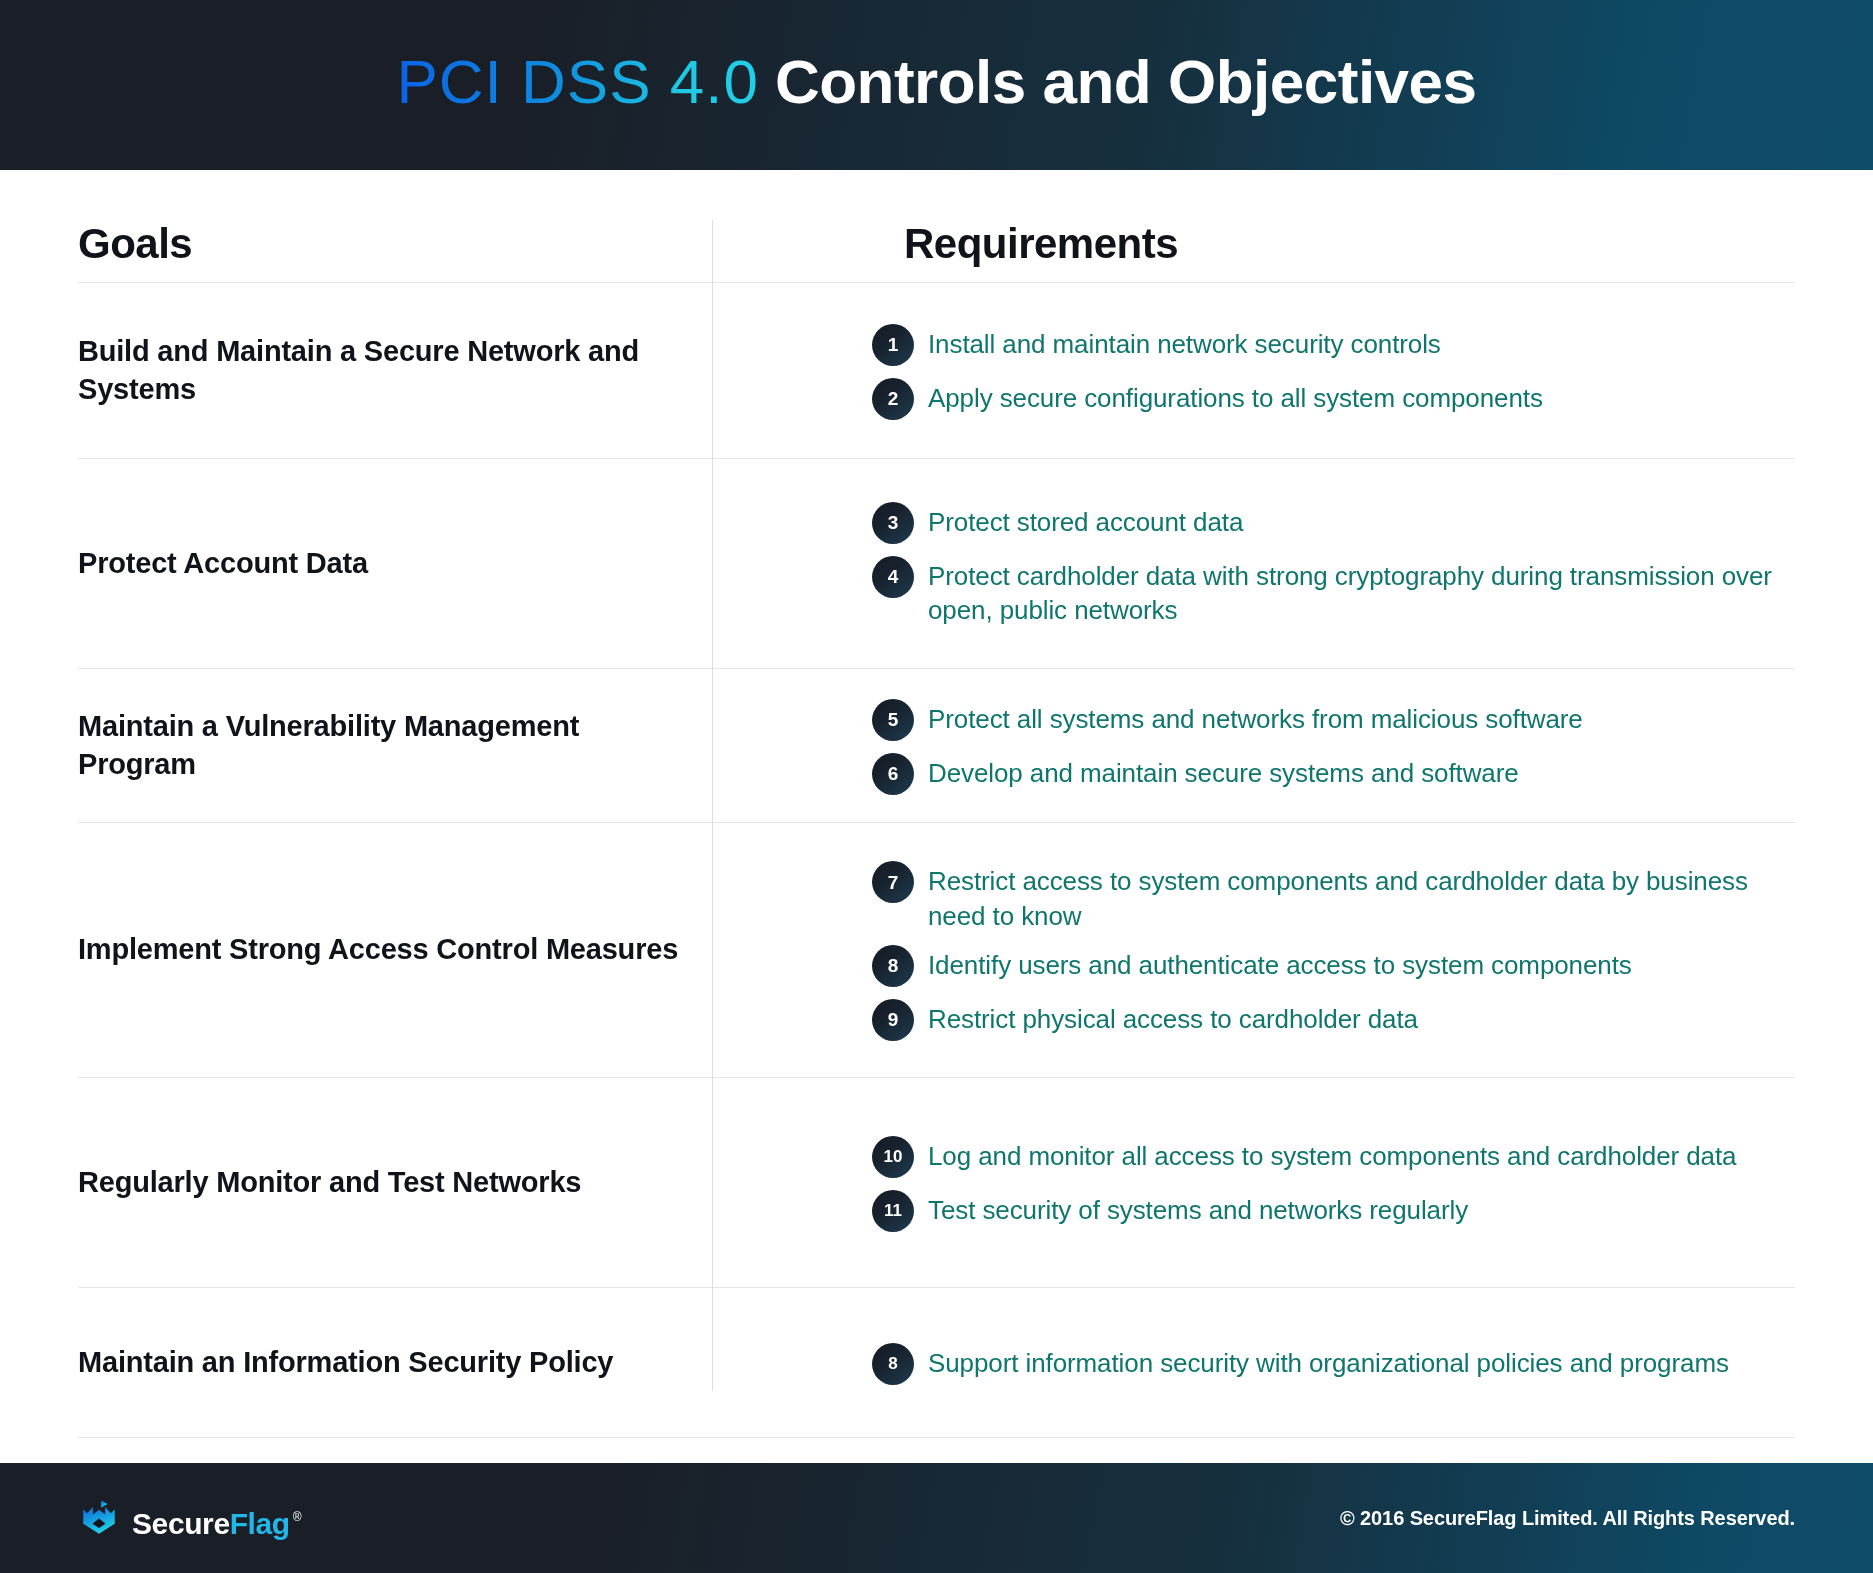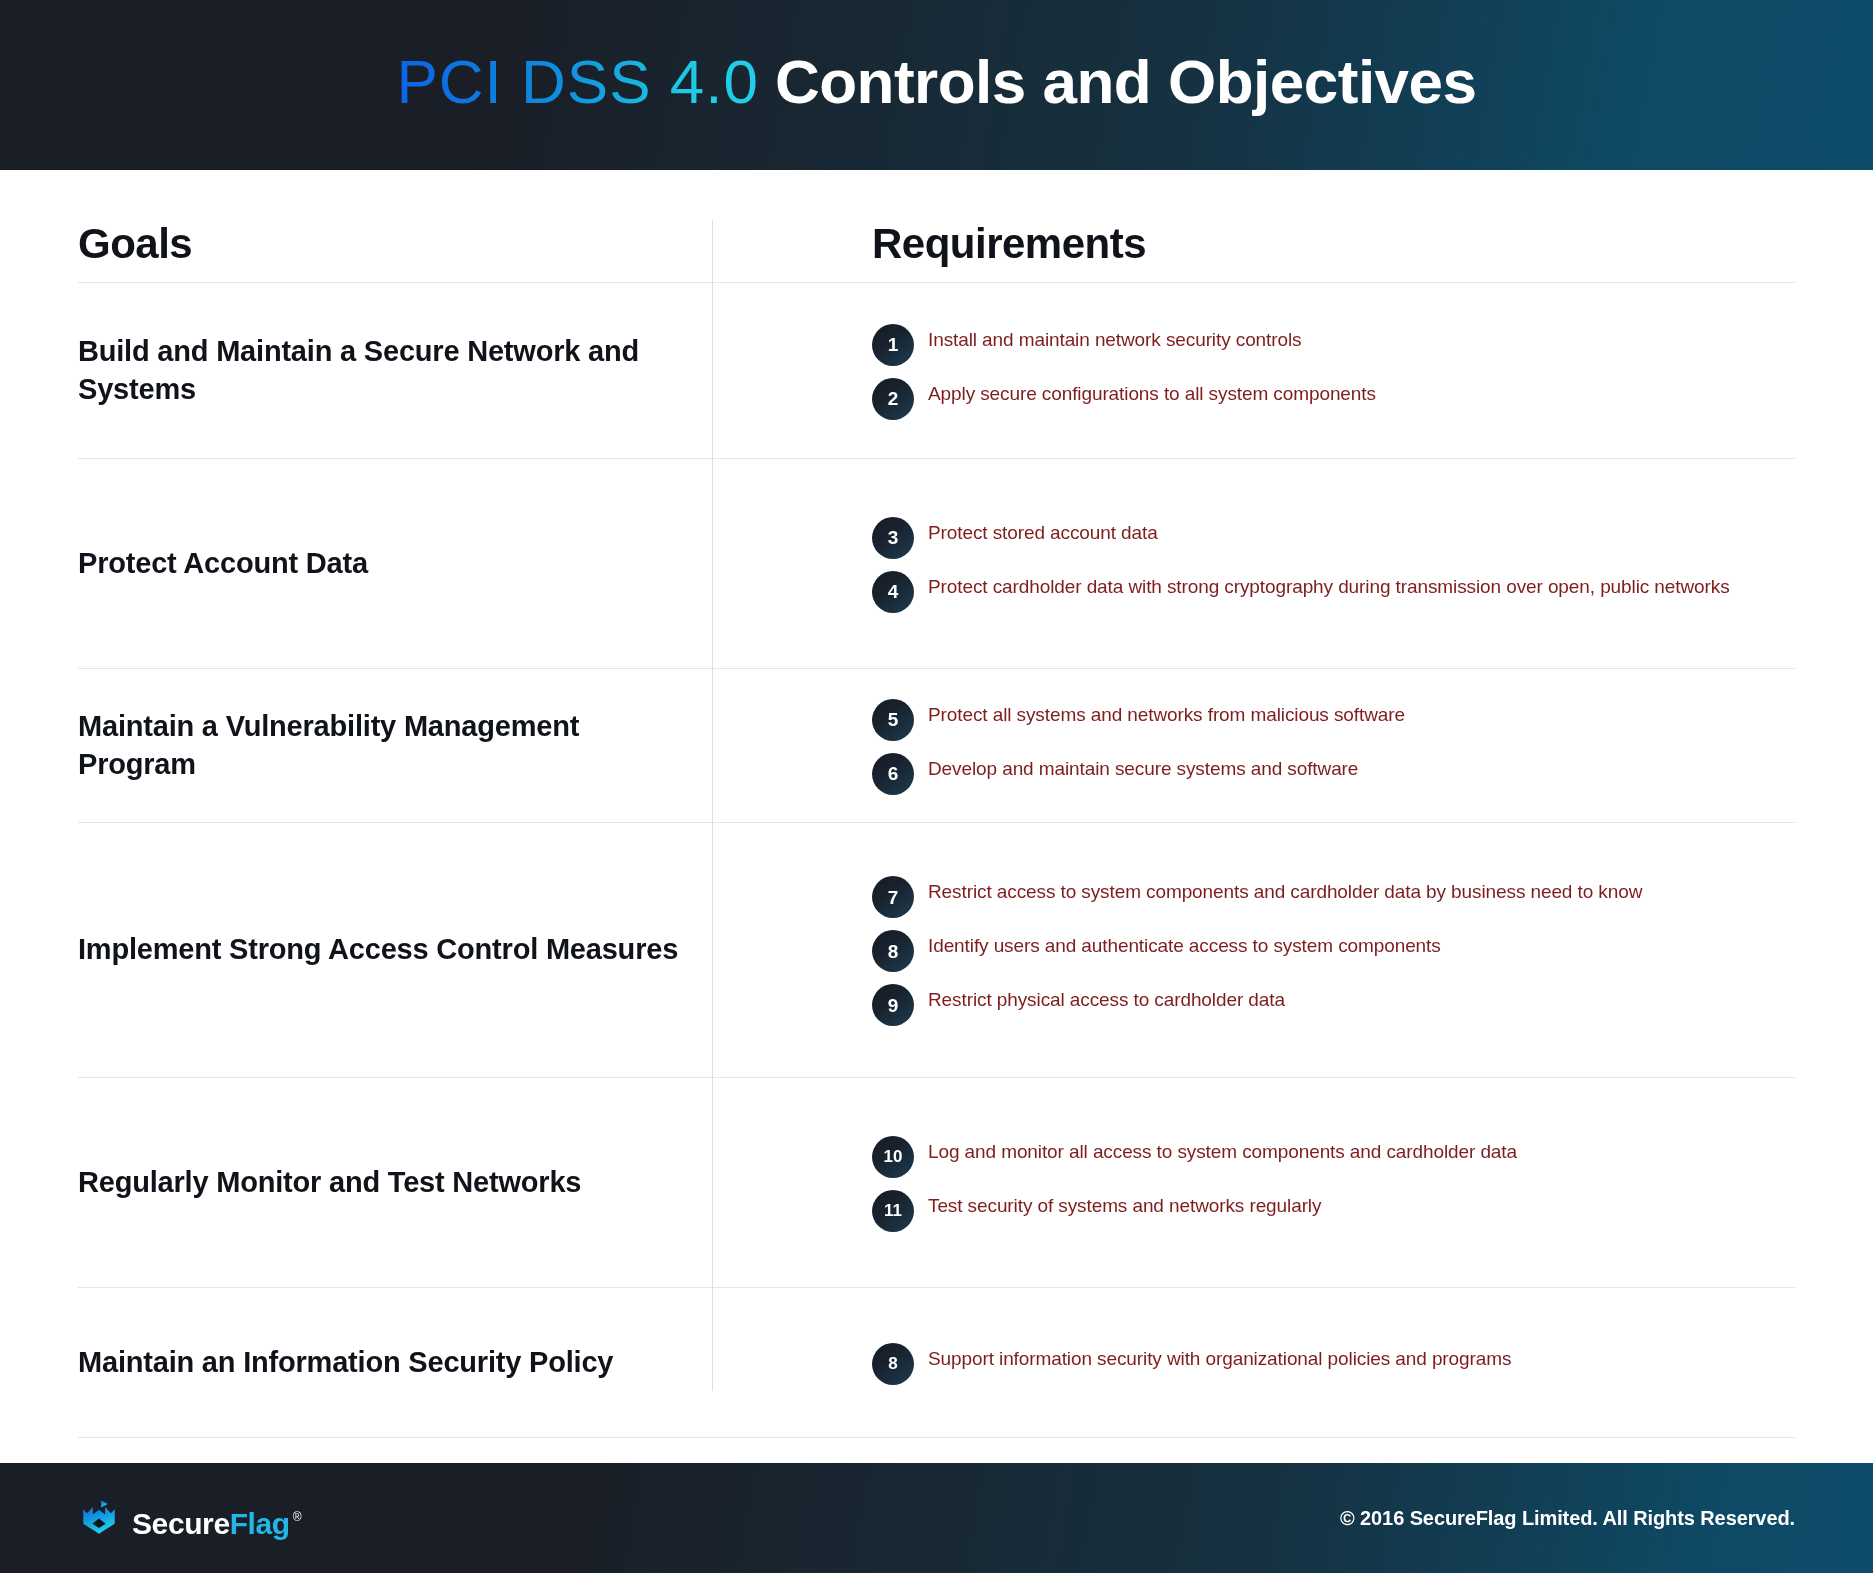--- a/index.html
+++ b/index.html
@@ -78,20 +78,21 @@
     height:100%;
     display:flex;
     flex-direction:column;
   }
 
   .thead {
     flex:0 0 112px;
     display:flex;
     align-items:flex-end;
     padding-bottom:14px;
+    gap:32px;
   }
 
   .col-goal {
     flex:0 0 634px;
     padding-right:20px;
   }
 
   .col-req {
     flex:1 1 auto;
     padding-left:160px;
@@ -153,22 +154,22 @@
     display:flex;
     align-items:center;
     justify-content:center;
     line-height:1;
     margin-top:2px;
   }
 
   .badge.wide { font-size:17px; }
 
   .req-text {
-    font-size:19px;
-    color:#7f1d1d;
+    font-size:26px;
+    color:#0f766e;
     line-height:1.32;
     letter-spacing:-0.1px;
     padding-top:5px;
   }
 
   
   .footer {
     height:110px;
     flex:0 0 110px;
     background:linear-gradient(100deg, #1a1e26 0%, #1a1e26 30%, #16303f 66%, #0e4a66 92%, #0f4c69 100%);

